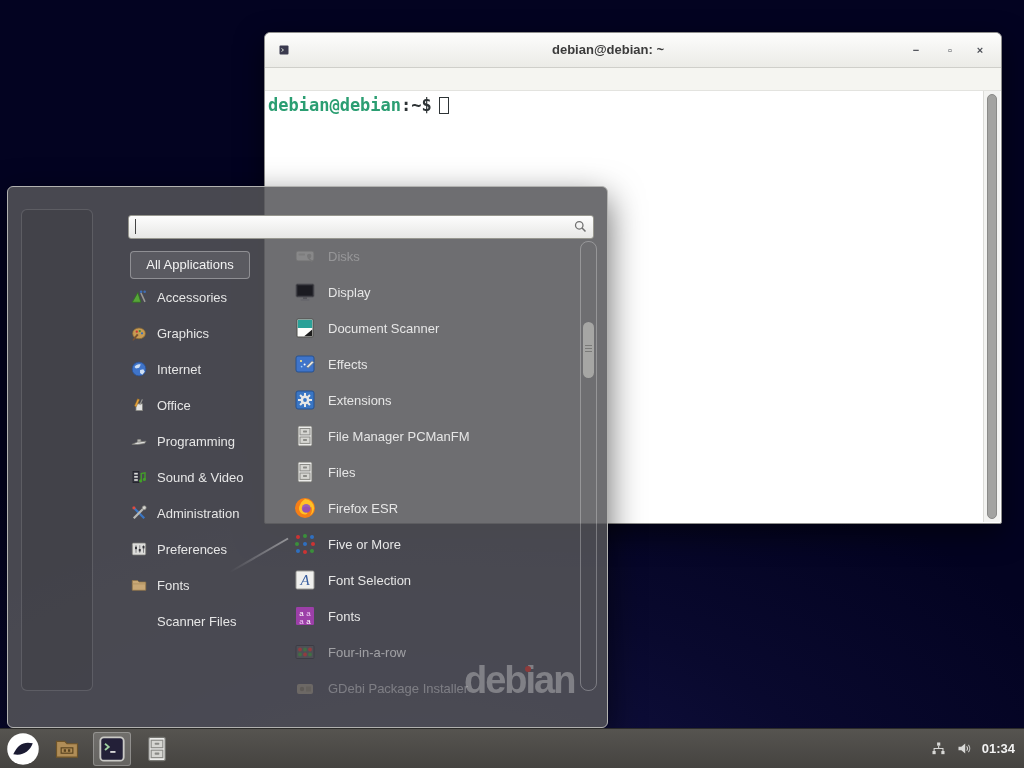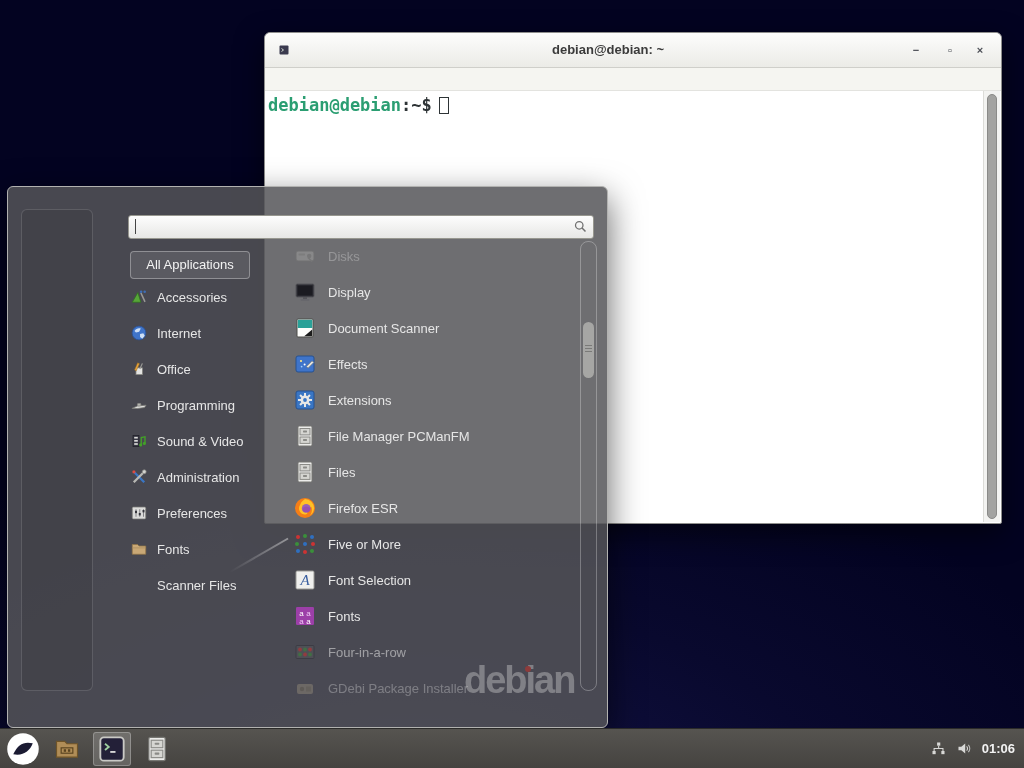--- a/index.html
+++ b/index.html
@@ -152,20 +152,32 @@
               <path d="M14.5 6.5L20 18.5" stroke="#9a9a96" stroke-width="2"></path>
               <circle cx="14.8" cy="5" r="1.7" fill="#3e6fb8"></circle>
               <circle cx="19.6" cy="5" r="1.7" fill="#3e6fb8"></circle>
             </svg>
           </span>
           <span class="cat-label">Accessories</span>
         </div>
         <div class="cat-item">
           <span class="cat-icon">
             <svg viewBox="0 0 24 24">
+              <ellipse cx="12" cy="12.5" rx="8.5" ry="7.2" fill="#c89b53" stroke="#8a6a30"></ellipse>
+              <circle cx="9" cy="10.2" r="1.5" fill="#cc3333"></circle>
+              <circle cx="13" cy="9.4" r="1.5" fill="#3a8f3a"></circle>
+              <circle cx="16" cy="12.4" r="1.5" fill="#2f6fc0"></circle>
+              <path d="M3 21.5l6.2-8.4 2.2 1.7-6.4 7.3z" fill="#7a5230"></path>
+            </svg>
+          </span>
+          <span class="cat-label">Graphics</span>
+        </div>
+        <div class="cat-item">
+          <span class="cat-icon">
+            <svg viewBox="0 0 24 24">
               <circle cx="12" cy="12" r="9.2" fill="#3f74c9" stroke="#2a4f8f"></circle>
               <path d="M6 9.2c2.2-3.3 5.3-4.3 8.4-3.2l-2.2 4.2-4.2 1.1zM13.4 13.4l4.3-1.1 2 3.2-3.2 4-3.1-2.3z" fill="#cfe0f5"></path>
             </svg>
           </span>
           <span class="cat-label">Internet</span>
         </div>
         <div class="cat-item">
           <span class="cat-icon">
             <svg viewBox="0 0 24 24">
               <rect x="8" y="10.5" width="8.5" height="9" fill="#e4e4e2" stroke="#84847f"></rect>
@@ -464,17 +476,17 @@
             <path d="M12.2 8v4M5.8 15.5v-3.5h12.5v3.5" stroke="#d8d8d6" stroke-width="1.5" fill="none"></path>
           </svg>
         </span>
       <span class="tray-icon">
           <svg viewBox="0 0 24 24">
             <path d="M3.5 9.5v5h4l5.5 4.5v-14L7.5 9.5z" fill="#d8d8d6"></path>
             <path d="M15 9a4.2 4.2 0 0 1 0 6" stroke="#d8d8d6" stroke-width="1.6" fill="none"></path>
             <path d="M17.3 6.8a7.4 7.4 0 0 1 0 10.4" stroke="#b8b8b6" stroke-width="1.6" fill="none"></path>
           </svg>
         </span>
-      <span class="clock">01:06</span>
+      <span class="clock">01:34</span>
     </div>
   </div>
 
 </div>
 
 </body></html>

